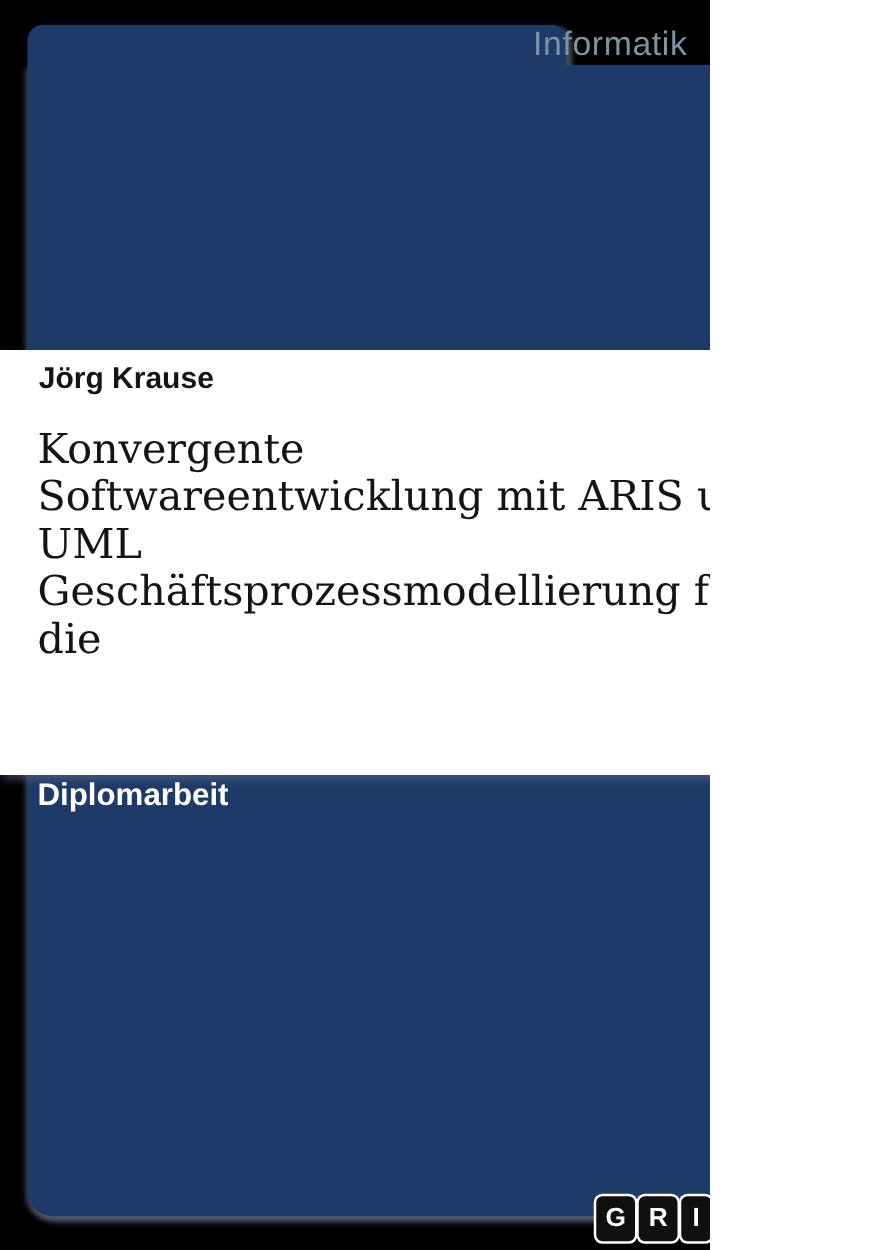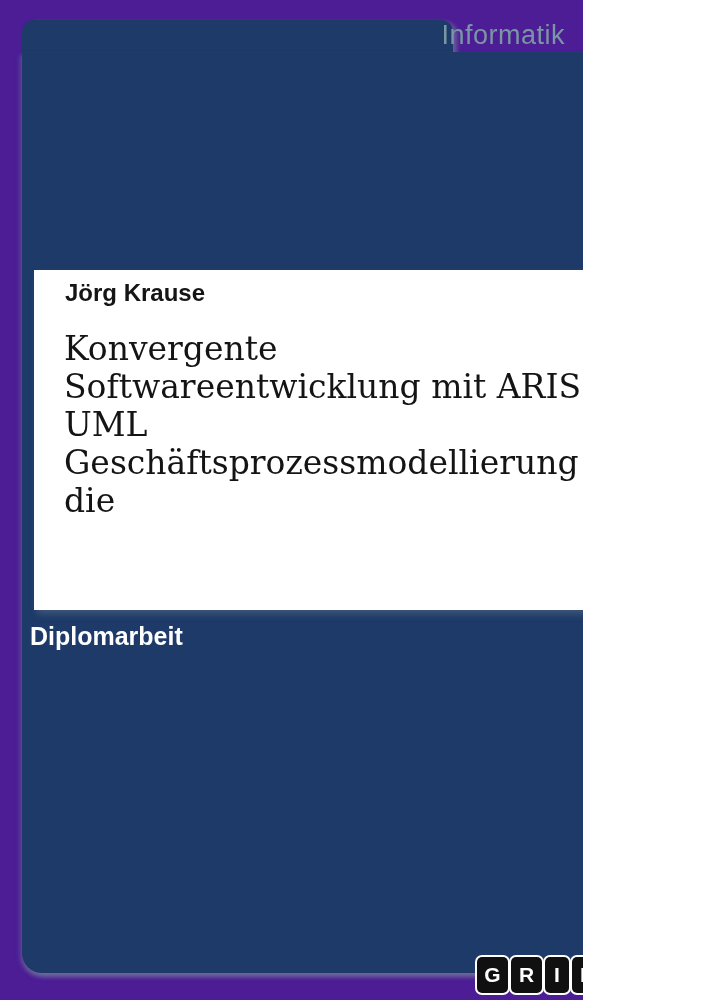--- a/index.html
+++ b/index.html
@@ -1,23 +1,22 @@
 <!DOCTYPE html>
 <html style="--navy: #1d3a68; --category-text: #7a96a4; --card-bg: #ffffff; --title-text: #141414; --doctype-text: #ffffff; --logo-black: #101010; --logo-green: #4cb44a;"><head>
 <meta charset="utf-8">
 <style>
   html, body { margin: 0; padding: 0; background: #ffffff; }
   .page {
     position: relative;
     width: 568px;
     height: 1000px;
-    background: #4c1d95;
+    background: #000000;
     overflow: hidden;
     font-family: "Liberation Sans", sans-serif;
-    padding-left: 15px;
   }
   .tab {
     position: absolute;
     left: 22px; top: 20px;
     width: 431px; height: 44px;
     background: var(--navy, #1d3a68);
     border-radius: 12px 12px 0 0;
     box-shadow: 4px 2px 4px rgba(125,140,160,0.55);
   }
   .body-blue {
@@ -30,26 +29,25 @@
   }
   .category {
     position: absolute;
     top: 20px; right: 18px;
     font-size: 27px;
     letter-spacing: 0.5px;
     color: var(--category-text, #7a96a4);
   }
   .card {
     position: absolute;
-    left: 0; top: 270px;
+    left: 0; top: 280px;
     width: 657px; height: 340px;
     background: var(--card-bg, #ffffff);
     border-radius: 0 20px 20px 0;
     box-shadow: 3px 4px 7px rgba(95,115,140,0.50);
-    margin-left: 34px;
   }
   .author {
     position: absolute;
     left: 31px; top: 9px;
     font-size: 24px;
     font-weight: bold;
     color: #151515;
   }
   .title {
     position: absolute;

